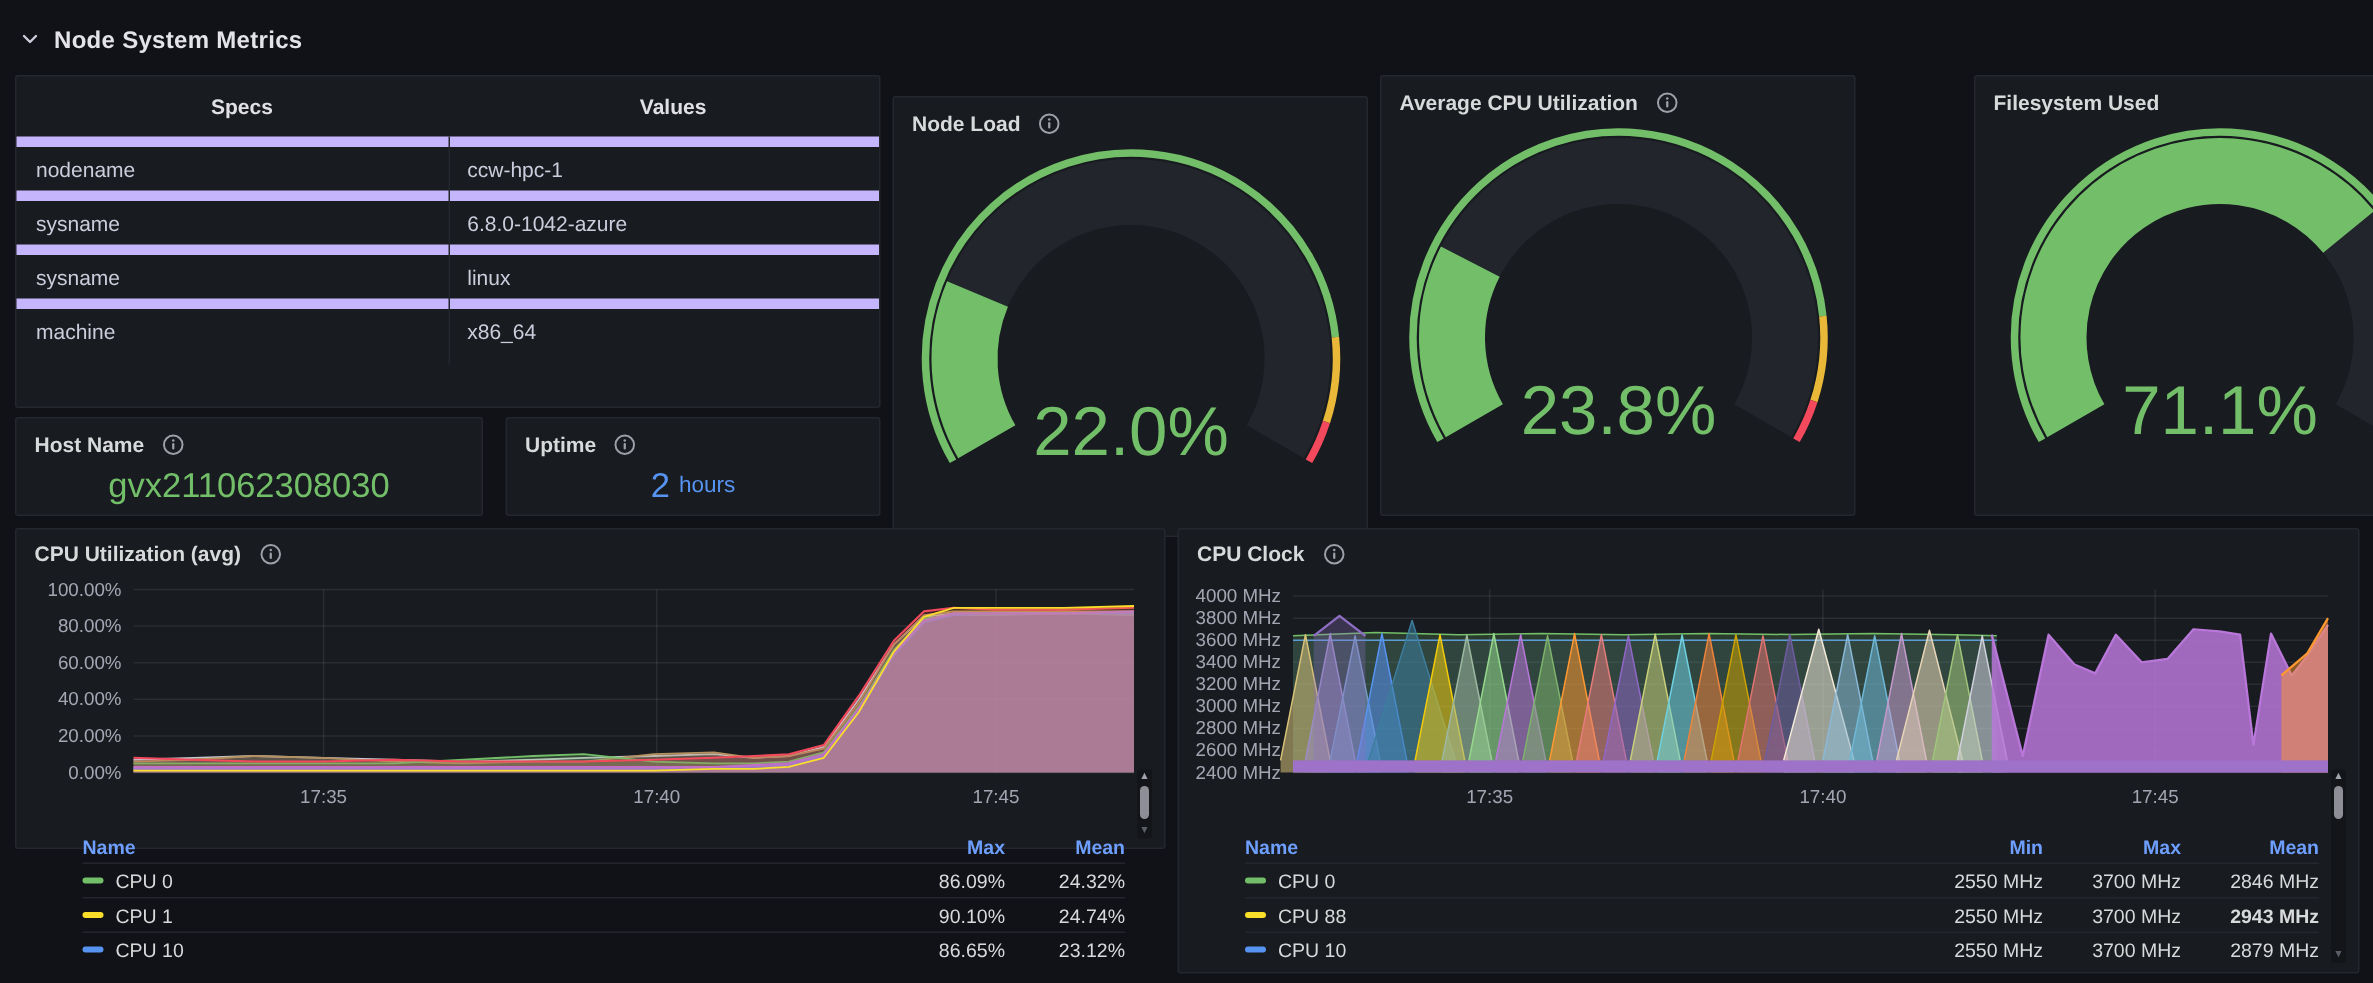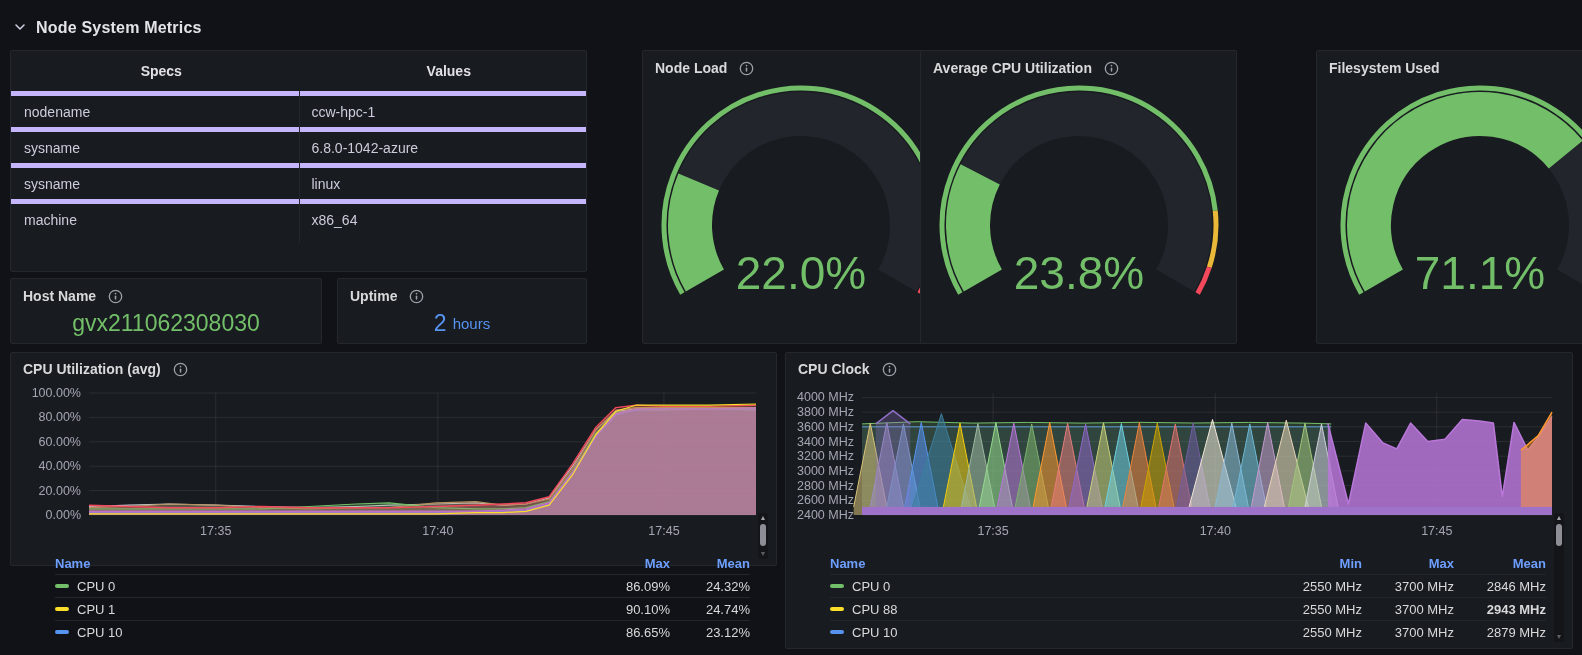--- a/index.html
+++ b/index.html
@@ -25,21 +25,21 @@
   }
   .panel-header {
     display:flex; align-items:center; gap:8px;
     padding:8px 12px 2px 12px; height:28px; cursor:pointer;
   }
   .panel-title { font-size:14px; font-weight:600; color:#d8d9da; white-space:nowrap; }
   .info-icon { display:inline-flex; margin-left:4px; cursor:pointer; }
 
   
   .specs-table { width:100%; height:100%; padding:0; }
-  .specs-row { display:flex; height:36px; align-items:center; border-top:5px solid #c4b5fd; }
+  .specs-row { display:flex; height:36px; align-items:center; border-top:7px solid #c4b5fd; }
   .specs-row.head { height:40px; border-top:none;text-align:center; }
   .specs-cell { flex:1 1 50%; padding-left:13px; font-size:14px; color:#ccccdc; overflow:hidden; }
   .specs-row.head .specs-cell { font-weight:700; color:#e0e0e6; }
   .specs-vline { position:absolute; left:50%; top:40px; bottom:28px; width:1px; background:#23262c; }
 
   
   .stat-panel { display:flex; flex-direction:column; }
   .stat-value-wrap { flex:1; display:flex; align-items:center; justify-content:center; padding-bottom:4px; }
   .stat-value { font-size:23px; font-weight:500; line-height:1; }
   .stat-unit { font-size:15px; font-weight:500; margin-left:6px; }
@@ -137,21 +137,21 @@
           <rect x="7.2" y="6.8" width="1.6" height="4.6" rx="0.8" fill="#9da0a8"></rect>
         </svg>
     </span>
   </div>
   <div class="stat-value-wrap">
     <span class="stat-value" style="color:#5794F2;">2</span>
     <span class="stat-unit" style="color:#5794F2;">hours</span>
   </div>
 </div>
 
-<div class="panel" style="left:595px; top:50px; width:317px; height:294px;margin-left:47px;">
+<div class="panel" style="left:595px; top:64px; width:317px; height:294px;">
   <div class="panel-header">
     <span class="panel-title">Node Load</span>
     <span class="info-icon">
       <svg width="15" height="15" viewBox="0 0 16 16">
           <circle cx="8" cy="8" r="6.6" fill="none" stroke="#9da0a8" stroke-width="1.4"></circle>
           <circle cx="8" cy="4.9" r="0.9" fill="#9da0a8"></circle>
           <rect x="7.2" y="6.8" width="1.6" height="4.6" rx="0.8" fill="#9da0a8"></rect>
         </svg>
     </span>
   </div>

